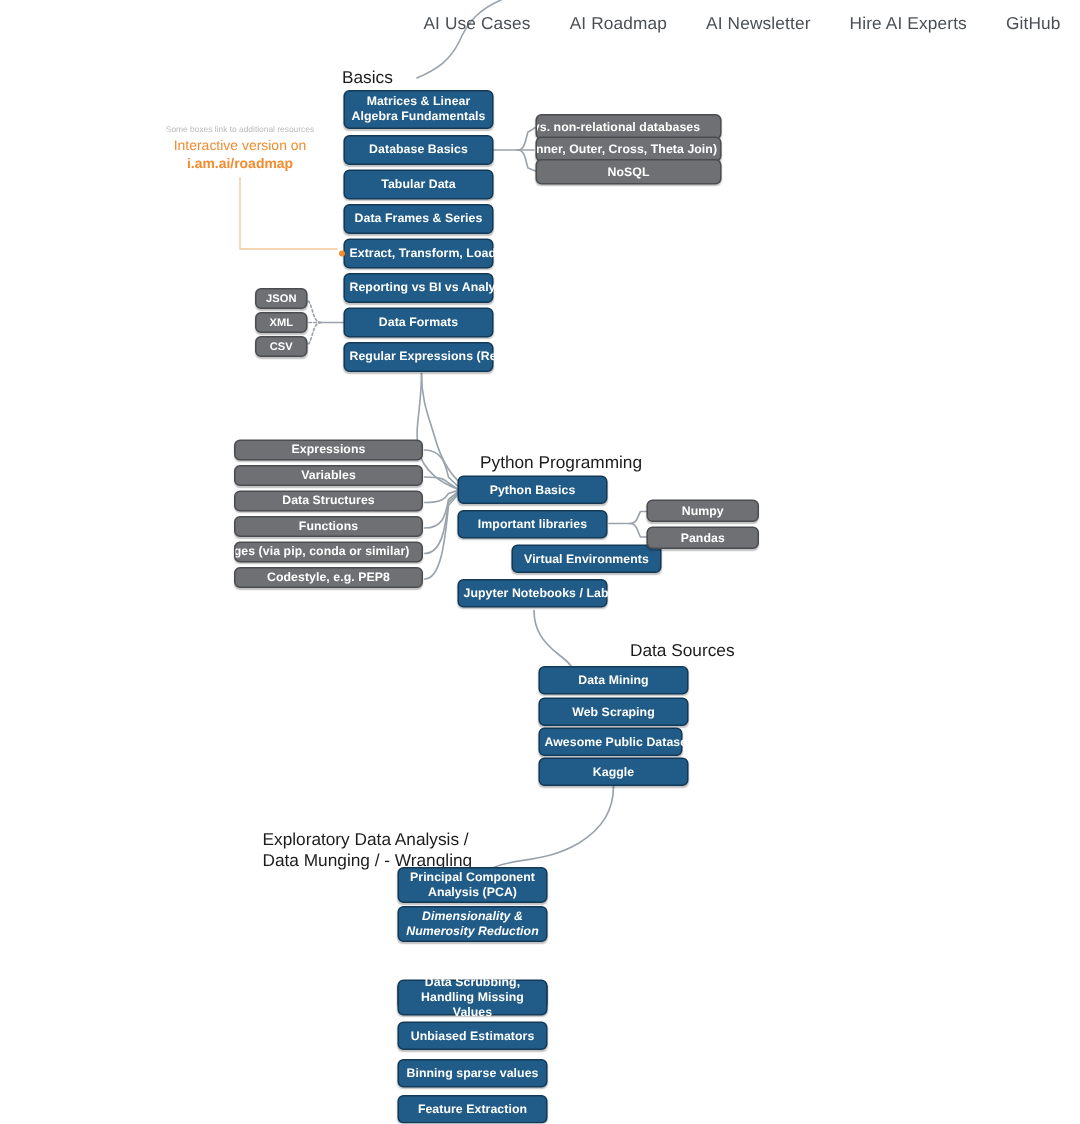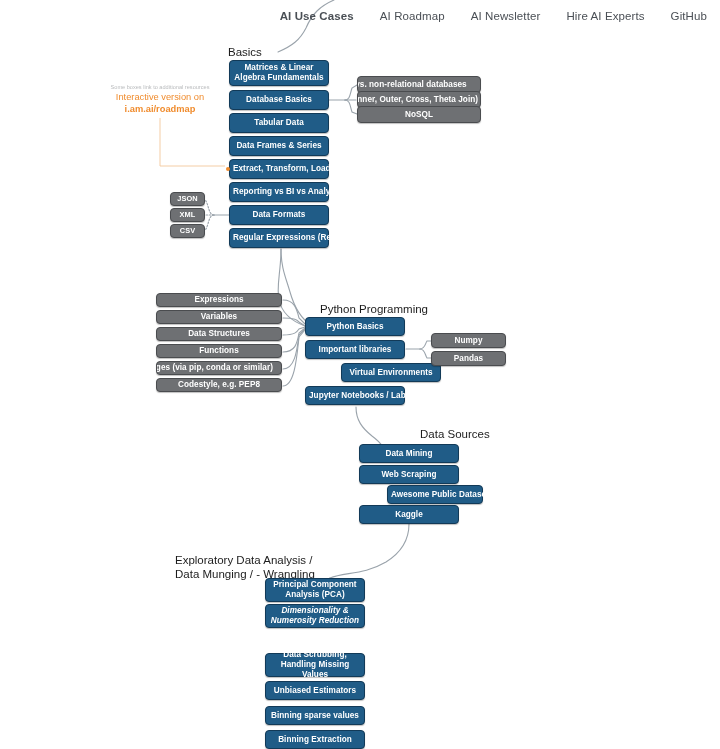--- a/index.html
+++ b/index.html
@@ -28,21 +28,21 @@
   }
   #topnav .navlink {
     font-size: 11.5px;
     color: #4a4f55;
     margin-left: 0;
     padding: 0 13px;
     white-space: nowrap;
     text-decoration: none;
     letter-spacing: 0.1px;
   }
-  #topnav .navlink:first-child { margin-left: 0; font-weight: bold; }
+  #topnav .navlink:first-child { margin-left: 0; }
 
   
   #wires {
     position: absolute;
     top: 0; left: 0;
     width: 720px; height: 749px;
     z-index: 1;
     pointer-events: none;
   }
 
@@ -290,21 +290,21 @@
 </div>
 
 <div class="heading" style="left:420px; top:427px;">Data Sources</div>
 
 <div class="node blue" style="left:359px; top:444px; width:100px; height:19px;">
   <span class="clip">Data Mining</span>
 </div>
 <div class="node blue" style="left:359px; top:465px; width:100px; height:19px;">
   <span class="clip">Web Scraping</span>
 </div>
-<div class="node blue" style="left:359px; top:485px; width:96px; height:19px;margin-left:28px;">
+<div class="node blue" style="left:359px; top:485px; width:96px; height:19px;">
   <span class="clip">Awesome Public Datasets</span>
 </div>
 <div class="node blue" style="left:359px; top:505px; width:100px; height:19px;">
   <span class="clip">Kaggle</span>
 </div>
 
 <div class="heading two" style="left:175px; top:553px; text-align:left;">Exploratory Data Analysis /
 Data Munging / - Wrangling</div>
 
 <div class="node blue wrap" style="left:265px; top:578px; width:100px; height:24px;">
@@ -319,14 +319,14 @@
 <div class="node blue wrap" style="left:265px; top:653px; width:100px; height:24px;">
   <span class="clip">Data Scrubbing, Handling Missing Values</span>
 </div>
 <div class="node blue" style="left:265px; top:681px; width:100px; height:19px;">
   <span class="clip">Unbiased Estimators</span>
 </div>
 <div class="node blue" style="left:265px; top:706px; width:100px; height:19px;">
   <span class="clip">Binning sparse values</span>
 </div>
 <div class="node blue" style="left:265px; top:730px; width:100px; height:19px;">
-  <span class="clip">Binning Extraction</span>
+  <span class="clip">Feature Extraction</span>
 </div>
 
 </body></html>

